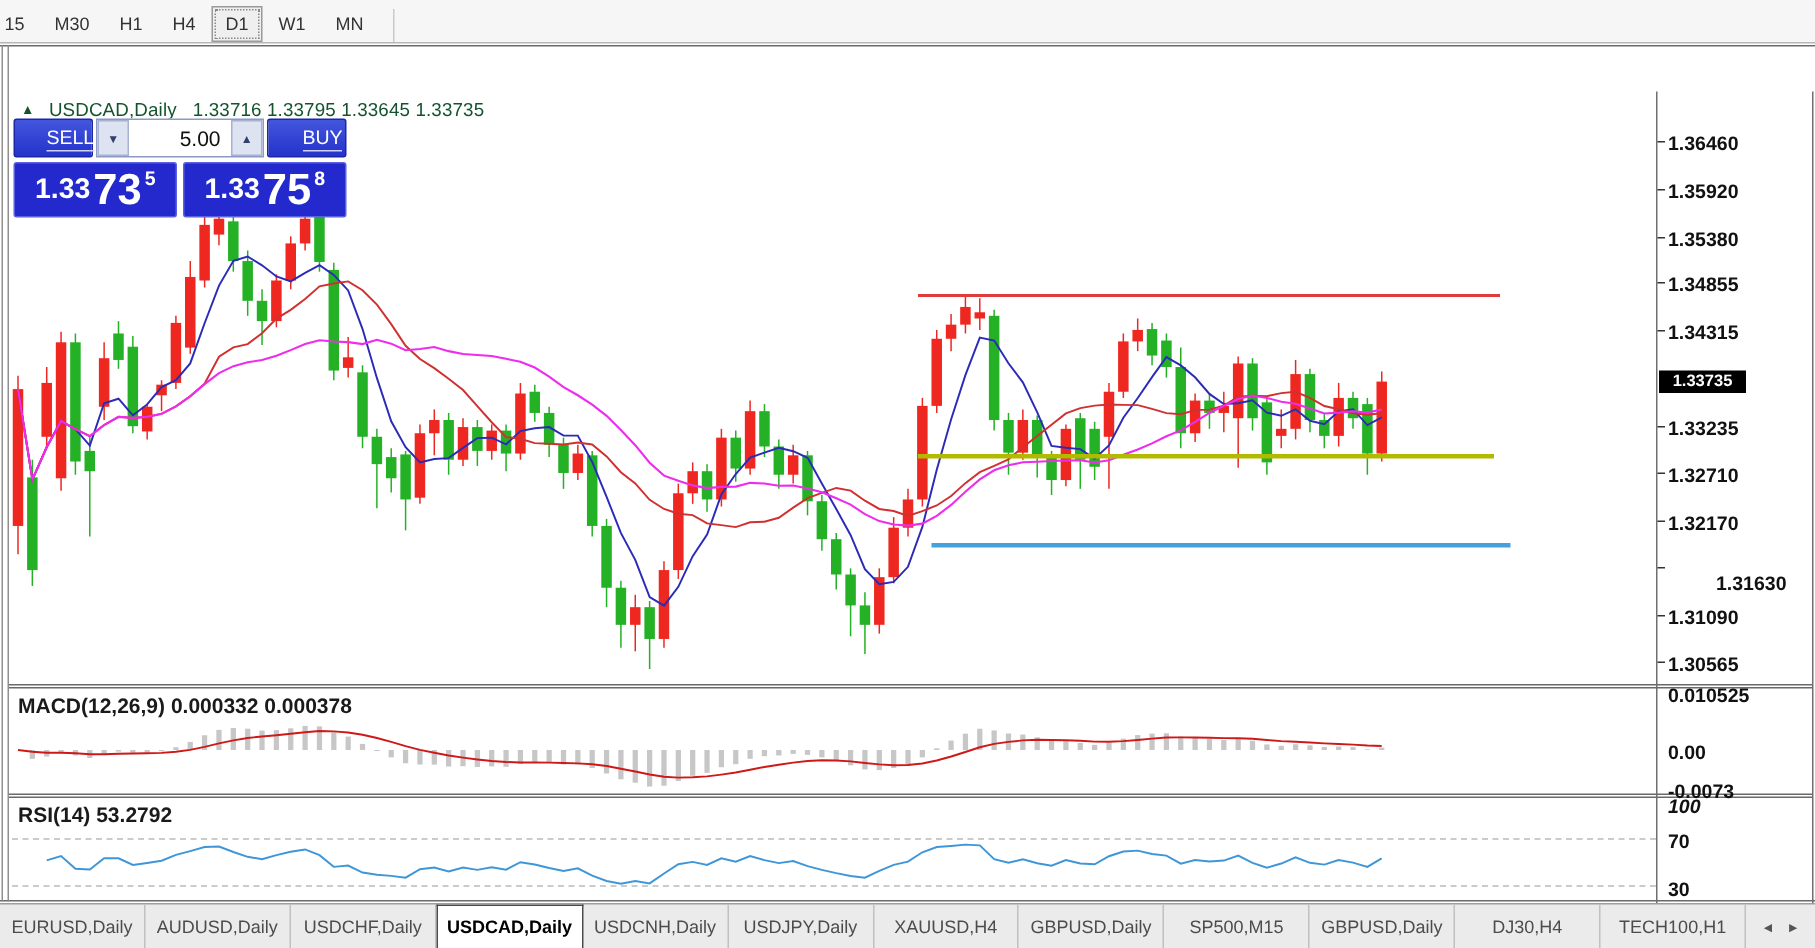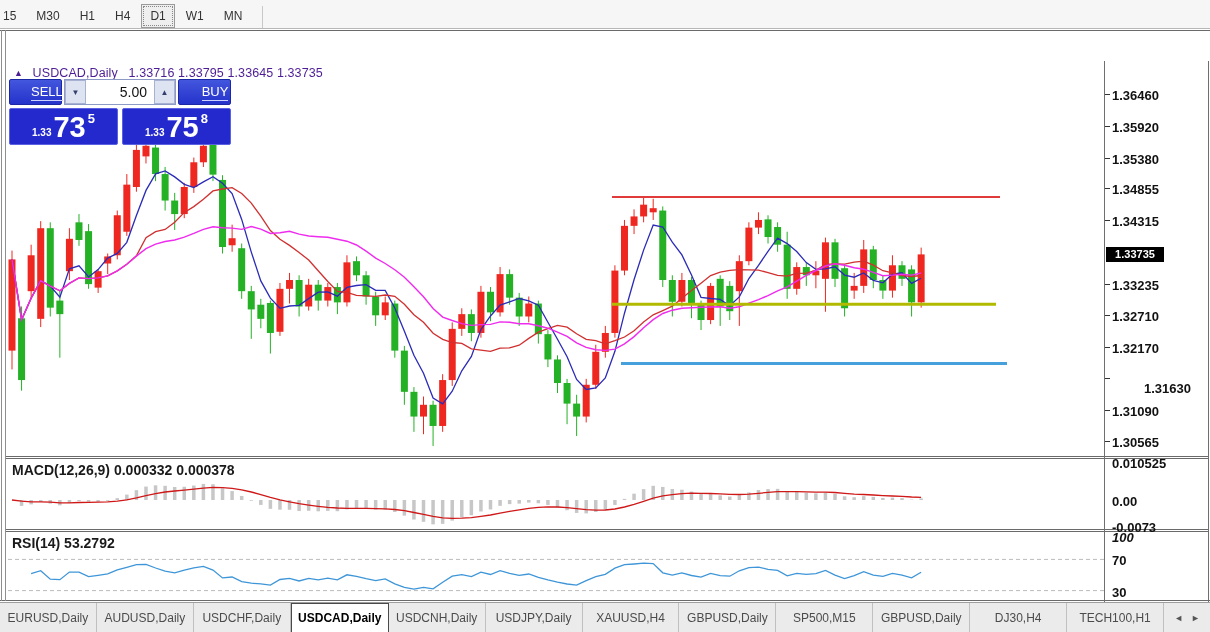--- a/index.html
+++ b/index.html
@@ -21,21 +21,21 @@
   
   .chartwin { position:absolute; left:0; top:30px; width:1210px; height:571px; background:#fff;
               border-top:1px solid #6a6a6a; border-bottom:1px solid #6a6a6a; }
   .vsep { position:absolute; left:1104px; top:30px; width:1px; height:571px; background:#6f6f6f; }
   .rborder { position:absolute; left:1208px; top:30px; width:1px; height:571px; background:#6f6f6f; }
   .split { position:absolute; left:6px; width:1202px; height:3px; background:#fff;
            border-top:1px solid #6a6a6a; border-bottom:1px solid #6a6a6a; }
 
   svg.panel { position:absolute; left:8px; overflow:visible; }
 
-  .chart-title { position:absolute; left:14px; top:35px; font-size:12.5px; color:#4c1d95;
+  .chart-title { position:absolute; left:14px; top:35px; font-size:12.5px; color:#14532d;
                  font-weight:500; letter-spacing:0.1px; white-space:nowrap; }
   .chart-title .tri { font-size:9px; margin-right:6px; position:relative; top:-1px; }
   .ind-label { position:absolute; font-size:14px; color:#1a1a1a; font-weight:700; white-space:nowrap; }
 
   .plabel { position:absolute; left:1112px; font-size:13px; font-weight:600; color:#111; white-space:nowrap; }
   .ptick  { position:absolute; left:1105px; width:5px; height:1px; background:#333; }
   .ptag   { position:absolute; left:1106px; width:58px; height:15px; background:#000; color:#fff;
             font-size:11px; font-weight:600; text-align:center; line-height:15px; }
   .dlabel { position:absolute; top:587px; font-size:11px; font-weight:500; color:#111;
             transform:translateX(-50%); white-space:nowrap; }
@@ -48,21 +48,21 @@
                border-radius:2px; cursor:pointer; }
   .btn-trade span { border-bottom:1px solid #cdd2ff; padding-bottom:1px;margin-left:21px; }
   .spinner { flex:1; display:flex; height:26px; margin:0 2px; border:1px solid #8d9ac6; background:#fff; }
   .spin-btn { width:21px; background:#dde3f1; border:1px solid #a7b2d2; color:#33406e; font-size:8px;
               text-align:center; line-height:23px; cursor:pointer; }
   .spin-val { flex:1; font-size:14px; color:#111; text-align:right; padding:4px 7px 0 0; }
   .trow2 { display:flex; margin-top:3px; }
   .pbox { width:109px; height:37px; background:#2329cd; border:1px solid #5a62e2; border-radius:2px;
           color:#fff; display:flex; align-items:flex-end; justify-content:center; cursor:pointer; }
   .pbox + .pbox { margin-left:4px; }
-  .pbox .head { font-size:10px; font-weight:700; margin:0 2px 6px 0; }
+  .pbox .head { font-size:19px; font-weight:700; margin:0 2px 6px 0; }
   .pbox .big  { font-size:29px; font-weight:700; line-height:29px; margin-bottom:2px; }
   .pbox .pip  { font-size:13px; font-weight:700; margin:0 0 18px 2px; }
 
   
   .tabbar { position:absolute; left:0; top:602px; width:1210px; height:30px; background:#ebebeb;
             display:flex; align-items:stretch; border-top:1px solid #9e9e9e; }
   .tab { flex:1; display:flex; align-items:center; justify-content:center; font-size:12px; color:#4c4c4c;
          white-space:nowrap; border-right:1px solid #c0c0c0; cursor:pointer; padding:0 6px; }
   .tab.active { background:#fff; color:#000; font-weight:700; border:1px solid #4a4a4a; border-bottom:none; }
   .tab-arrows { width:46px; display:flex; align-items:center; justify-content:center; gap:8px;

